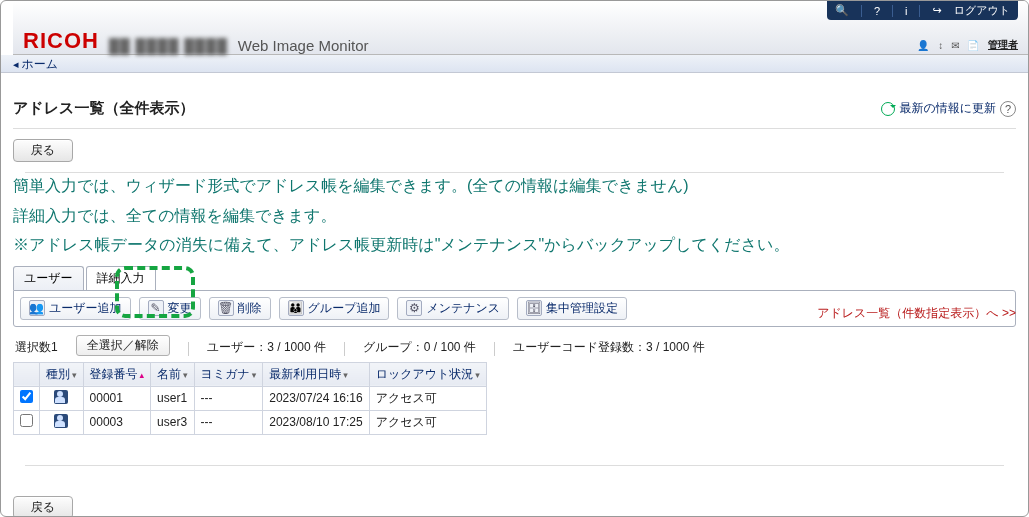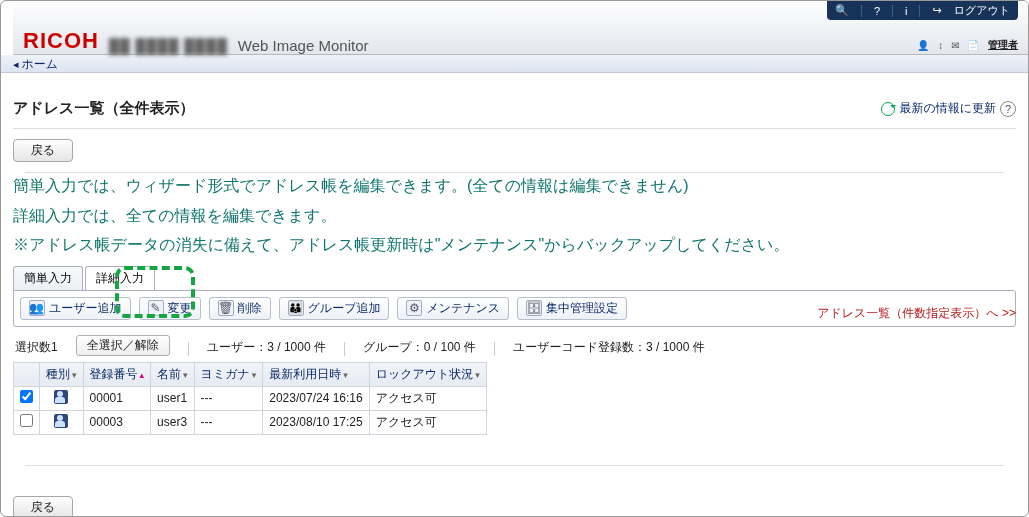--- a/index.html
+++ b/index.html
@@ -89,21 +89,21 @@
 <div class="content">
   <div class="btn">戻る</div>
   <div class="hr"></div>
 
   <div class="desc">簡単入力では、ウィザード形式でアドレス帳を編集できます。(全ての情報は編集できません)</div>
   <div class="desc">詳細入力では、全ての情報を編集できます。</div>
   <div class="desc">※アドレス帳データの消失に備えて、アドレス帳更新時は"メンテナンス"からバックアップしてください。</div>
 
   <div style="position:relative;">
     <div class="tabs">
-      <div class="tab">簡単入力</div>
+      <div class="tab">ユーザー</div>
       <div class="tab active">詳細入力</div>
     </div>
     <div class="toolbar">
       <div class="tool-btn">
           <span class="tool-icon">👥</span>
           <span>ユーザー追加</span>
         </div>
       <div class="tool-btn">
           <span class="tool-icon">✎</span>
           <span>変更</span>

